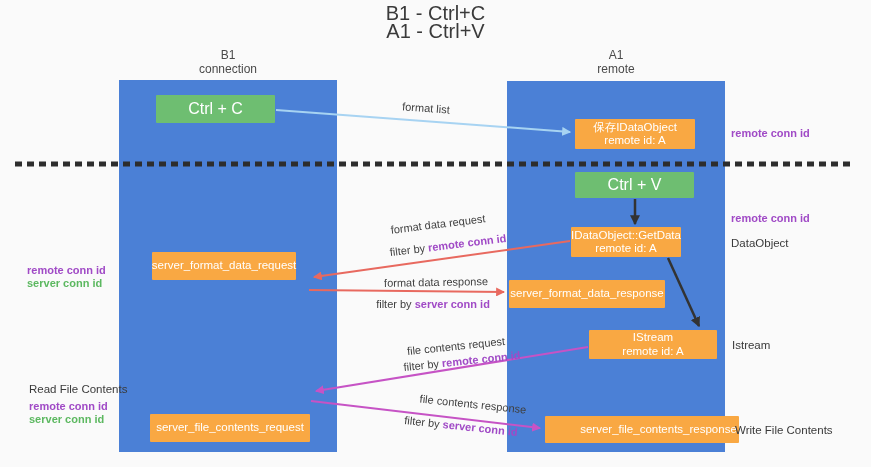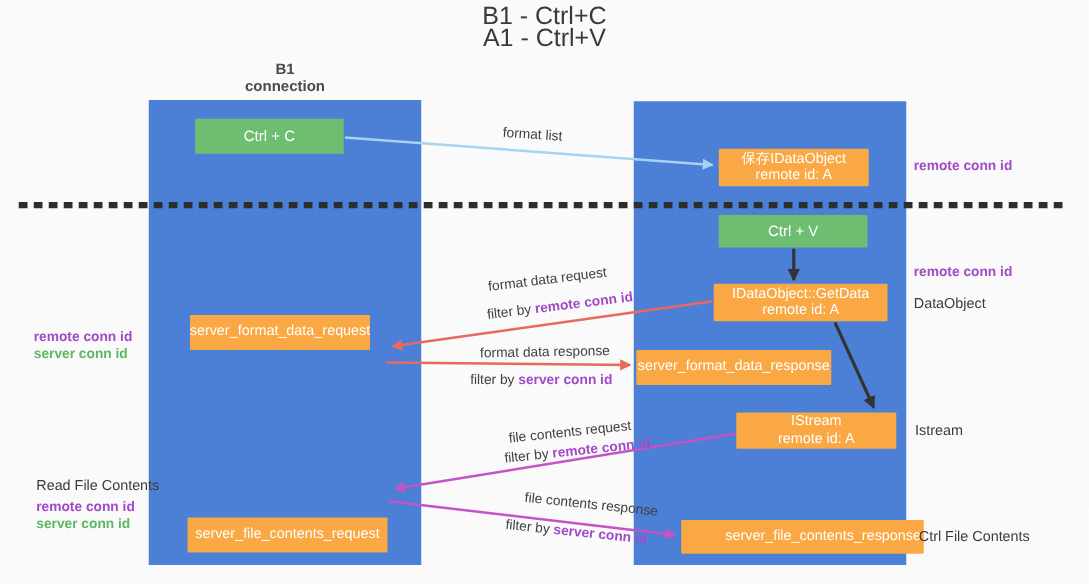--- a/index.html
+++ b/index.html
@@ -10,31 +10,31 @@
     color:var(--text_dark,#3d3d3d);
     overflow:hidden;
   }
   .lane { position:absolute; background:var(--lane_blue); z-index:1; }
   .node {
     position:absolute; z-index:2;
     display:flex; flex-direction:column; align-items:center; justify-content:center;
     color:#fff; text-align:center; border-radius:1px;
   }
   .node.orange { background:var(--node_orange); font-size:11.5px; line-height:13.5px; }
-  .node.green  { background:var(--node_green);  font-size:12px; }
+  .node.green  { background:var(--node_green);  font-size:16px; }
   .arrows { position:absolute; left:0; top:0; z-index:3; pointer-events:none; }
   .lbl { position:absolute; z-index:4; white-space:nowrap; font-size:11px; }
   .edge { transform:translate(-50%,-50%) rotate(var(--r,0deg)); transform-origin:center; color:#3f3f3f; }
   .title {
     position:absolute; left:0; top:4px; width:100%; z-index:4;
     text-align:center; font-size:20px; line-height:18px; color:#3a3a3a;
   }
   .lane-header {
     position:absolute; z-index:4; text-align:center;
-    font-size:12px; line-height:14px; color:#4a4a4a;font-weight:bold;
+    font-size:12px; line-height:14px; color:#4a4a4a;
   }
   .block-line { display:block; }
   .purple { color:var(--purple_text); font-weight:bold; }
   .green-t { color:var(--green_text); font-weight:bold; }
   .dark { color:#3a3a3a;text-align:center; }
   .sz12 { font-size:11.5px; }
   .lh13 { line-height:13px; }
 </style>
 </head>
 <body>
@@ -43,35 +43,39 @@
 
   <div class="title">
     <span class="block-line">B1 - Ctrl+C</span>
     <span class="block-line">A1 - Ctrl+V</span>
   </div>
 
   <div class="lane-header" style="left:119px; top:48px; width:218px;">
     <span class="block-line">B1</span>
     <span class="block-line">connection</span>
   </div>
+  <div class="lane-header" style="left:507px; top:48px; width:218px;">
+    <span class="block-line">A1</span>
+    <span class="block-line">remote</span>
+  </div>
 
   <div class="lane" style="left:119px; top:80px; width:218px; height:372px;"></div>
   <div class="lane" style="left:507px; top:81px; width:218px; height:371px;"></div>
 
   <div class="node green" style="left:156px; top:95px; width:119px; height:28px;">
     <span>Ctrl + C</span>
   </div>
   <div class="node orange" style="left:575px; top:119px; width:120px; height:30px;">
     <span class="block-line">保存IDataObject</span>
     <span class="block-line">remote id: A</span>
   </div>
   <div class="node green" style="left:575px; top:172px; width:119px; height:26px;">
     <span>Ctrl + V</span>
   </div>
-  <div class="node orange" style="left:571px; top:227px; width:139px; height:30px;">
+  <div class="node orange" style="left:571px; top:227px; width:110px; height:30px;">
     <span class="block-line">IDataObject::GetData</span>
     <span class="block-line">remote id: A</span>
   </div>
   <div class="node orange" style="left:152px; top:252px; width:144px; height:28px;">
     <span>server_format_data_request</span>
   </div>
   <div class="node orange" style="left:509px; top:280px; width:156px; height:28px;">
     <span>server_format_data_response</span>
   </div>
   <div class="node orange" style="left:589px; top:330px; width:128px; height:29px;">
@@ -163,16 +167,16 @@
   <div class="lbl purple" style="left:731px; top:212px;">
     <span>remote conn id</span>
   </div>
   <div class="lbl dark sz12" style="left:731px; top:237px;">
     <span>DataObject</span>
   </div>
   <div class="lbl dark sz12" style="left:732px; top:339px;">
     <span>Istream</span>
   </div>
   <div class="lbl dark sz12" style="left:735px; top:424px;">
-    <span>Ctrl File Contents</span>
+    <span>Write File Contents</span>
   </div>
 
 </div>
 
 </body></html>

